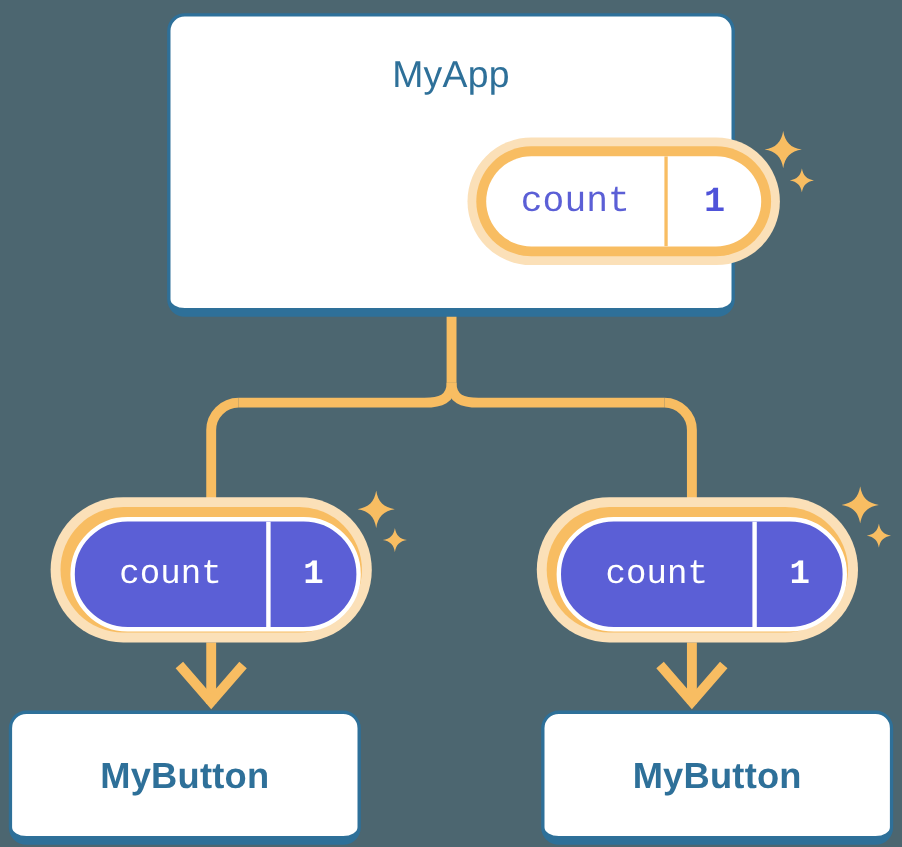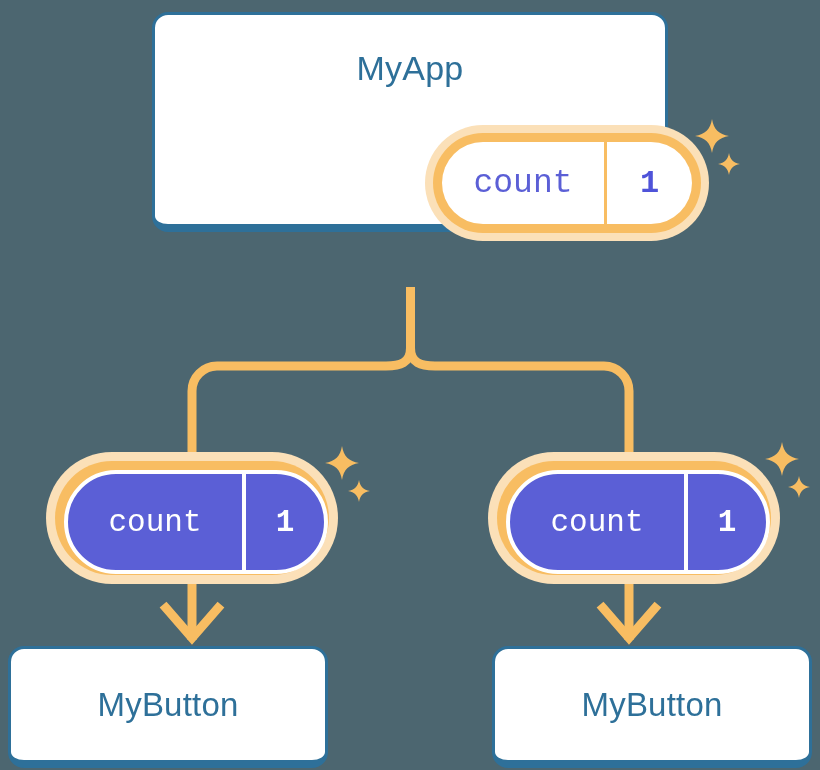--- a/index.html
+++ b/index.html
@@ -28,26 +28,26 @@
   }
   .card-title{
     color:#2e7099;
     font-size:34px;
     font-weight:400;
     letter-spacing:.2px;
     line-height:1;
     white-space:nowrap;
   }
 
-  #card-myapp{left:152px;top:12px;width:516px;height:220px;}
+  #card-myapp{left:152px;top:12px;width:516px;height:276px;}
   #card-myapp .card-title{margin-top:36px;}
 
   #card-btn-left{left:8px;top:646px;width:320px;height:122px;justify-content:center;}
   #card-btn-right{left:492px;top:646px;width:320px;height:122px;justify-content:center;}
-  #card-btn-left .card-title,#card-btn-right .card-title{font-size:33px;}
+  #card-btn-left .card-title,#card-btn-right .card-title{font-size:33px;font-weight:bold;}
 
   
   .pill{
     position:absolute;
     box-sizing:border-box;
     display:flex;
     align-items:stretch;
     border-radius:999px;
     font-family:Liberation Mono, monospace;
   }

